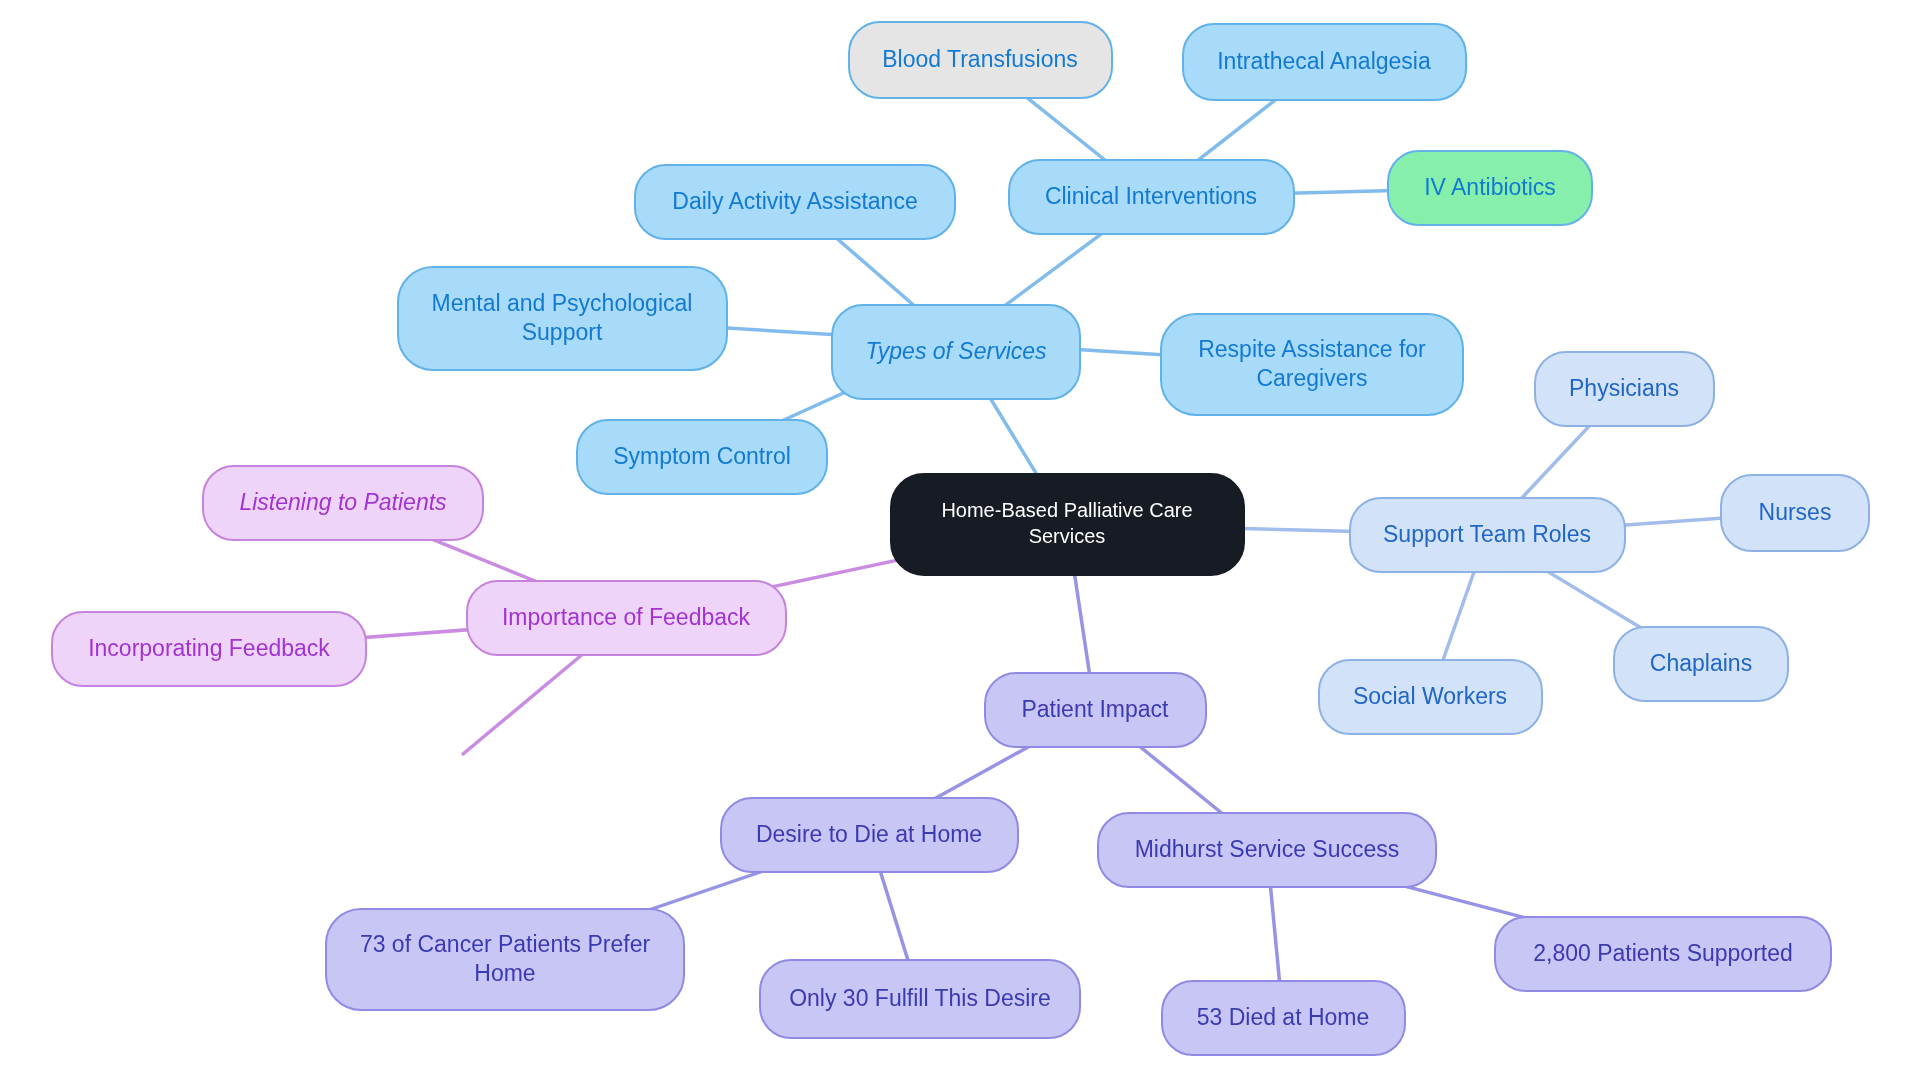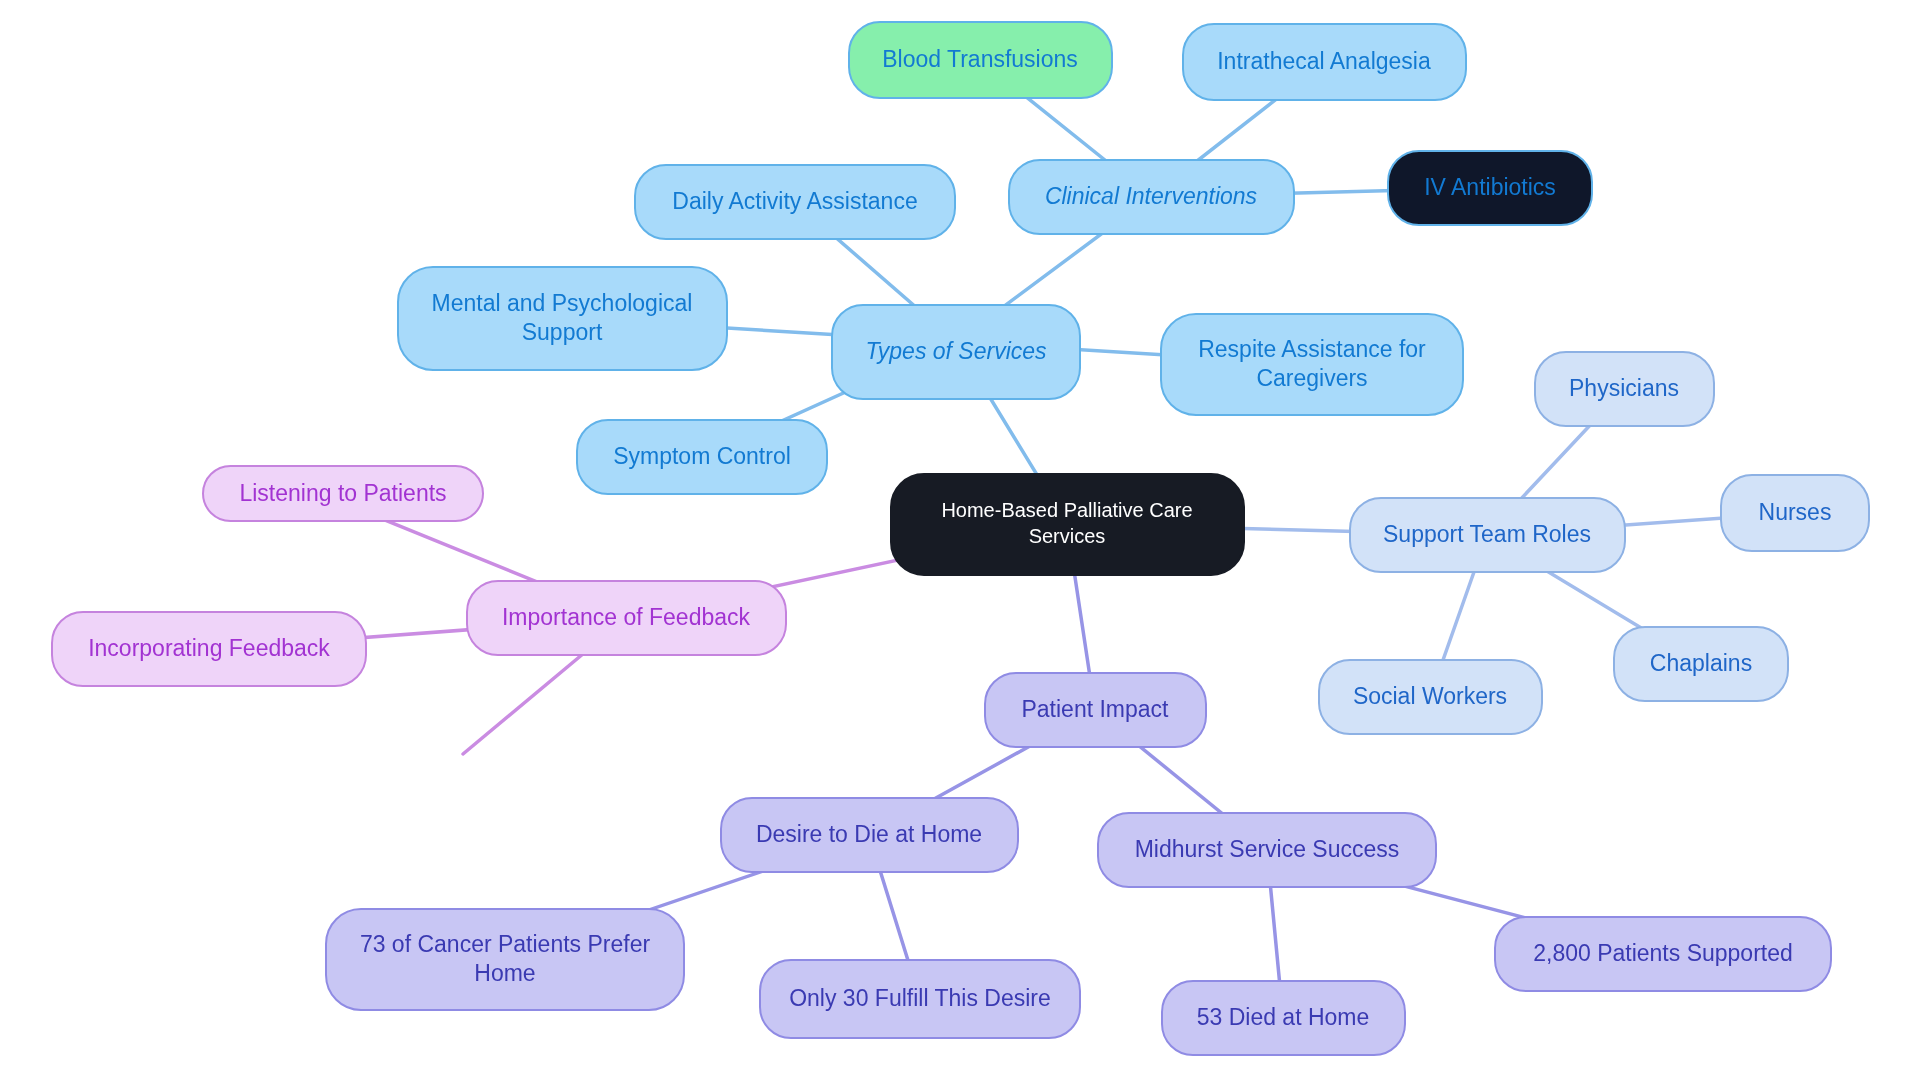--- a/index.html
+++ b/index.html
@@ -74,30 +74,30 @@
     </svg>
 <div class="node central" style="left: 889.5px; top: 472.5px; width: 355px; height: 103px; background: rgb(23, 27, 36); border: 2px solid rgb(23, 27, 36); color: rgb(255, 255, 255); border-radius: 34px;">
       <span>Home-Based Palliative Care Services</span>
     </div>
     <div class="node" style="left: 831px; top: 304px; width: 250px; height: 96px; background: rgb(168, 218, 250); border: 2px solid rgb(96, 178, 233); color: rgb(18, 122, 210); border-radius: 32px; font-style: italic;">
       <span>Types of Services</span>
     </div>
     <div class="node" style="left: 634px; top: 164px; width: 322px; height: 76px; background: rgb(168, 218, 250); border: 2px solid rgb(96, 178, 233); color: rgb(18, 122, 210); border-radius: 32px;">
       <span>Daily Activity Assistance</span>
     </div>
-    <div class="node" style="left: 1007.5px; top: 159px; width: 287px; height: 76px; background: rgb(168, 218, 250); border: 2px solid rgb(96, 178, 233); color: rgb(18, 122, 210); border-radius: 32px; font-style: italic;">
+    <div class="node" style="left: 1007.5px; top: 159px; width: 287px; height: 76px; background: rgb(168, 218, 250); border: 2px solid rgb(96, 178, 233); color: rgb(18, 122, 210); border-radius: 32px;">
       <span>Clinical Interventions</span>
     </div>
-    <div class="node" style="left: 847.5px; top: 21px; width: 265px; height: 78px; background: #86efac; border: 2px solid rgb(96, 178, 233); color: rgb(18, 122, 210); border-radius: 32px;">
+    <div class="node" style="left: 847.5px; top: 21px; width: 265px; height: 78px; background: #e5e5e5; border: 2px solid rgb(96, 178, 233); color: rgb(18, 122, 210); border-radius: 32px;">
       <span>Blood Transfusions</span>
     </div>
     <div class="node" style="left: 1181.5px; top: 23px; width: 285px; height: 78px; background: rgb(168, 218, 250); border: 2px solid rgb(96, 178, 233); color: rgb(18, 122, 210); border-radius: 32px;">
       <span>Intrathecal Analgesia</span>
     </div>
-    <div class="node" style="left: 1387px; top: 150px; width: 206px; height: 76px; background: #0f172a; border: 2px solid rgb(96, 178, 233); color: rgb(18, 122, 210); border-radius: 32px; justify-content: center;">
+    <div class="node" style="left: 1387px; top: 150px; width: 206px; height: 76px; background: #86efac; border: 2px solid rgb(96, 178, 233); color: rgb(18, 122, 210); border-radius: 32px; justify-content: center;">
       <span>IV Antibiotics</span>
     </div>
     <div class="node" style="left: 396.5px; top: 265.5px; width: 331px; height: 105px; background: rgb(168, 218, 250); border: 2px solid rgb(96, 178, 233); color: rgb(18, 122, 210); border-radius: 36px; text-align: center;">
       <span>Mental and Psychological Support</span>
     </div>
     <div class="node" style="left: 576px; top: 419px; width: 252px; height: 76px; background: rgb(168, 218, 250); border: 2px solid rgb(96, 178, 233); color: rgb(18, 122, 210); border-radius: 32px;">
       <span>Symptom Control</span>
     </div>
     <div class="node" style="left: 1160px; top: 312.5px; width: 304px; height: 103px; background: rgb(168, 218, 250); border: 2px solid rgb(96, 178, 233); color: rgb(18, 122, 210); border-radius: 36px;">
       <span>Respite Assistance for Caregivers</span>
@@ -113,21 +113,21 @@
     </div>
     <div class="node" style="left: 1613px; top: 626px; width: 176px; height: 76px; background: rgb(210, 226, 248); border: 2px solid rgb(141, 177, 228); color: rgb(31, 102, 200); border-radius: 32px;">
       <span>Chaplains</span>
     </div>
     <div class="node" style="left: 1317.5px; top: 659px; width: 225px; height: 76px; background: rgb(210, 226, 248); border: 2px solid rgb(141, 177, 228); color: rgb(31, 102, 200); border-radius: 32px;">
       <span>Social Workers</span>
     </div>
     <div class="node" style="left: 465.5px; top: 580px; width: 321px; height: 76px; background: rgb(239, 212, 249); border: 2px solid rgb(197, 131, 222); color: rgb(162, 51, 210); border-radius: 32px;">
       <span>Importance of Feedback</span>
     </div>
-    <div class="node" style="left: 202px; top: 465px; width: 282px; height: 57px; background: rgb(239, 212, 249); border: 2px solid rgb(197, 131, 222); color: rgb(162, 51, 210); border-radius: 32px;">
+    <div class="node" style="left: 202px; top: 465px; width: 282px; height: 76px; background: rgb(239, 212, 249); border: 2px solid rgb(197, 131, 222); color: rgb(162, 51, 210); border-radius: 32px; font-style: italic;">
       <span>Listening to Patients</span>
     </div>
     <div class="node" style="left: 51px; top: 611px; width: 316px; height: 76px; background: rgb(239, 212, 249); border: 2px solid rgb(197, 131, 222); color: rgb(162, 51, 210); border-radius: 32px;">
       <span>Incorporating Feedback</span>
     </div>
     <div class="node" style="left: 983.5px; top: 672px; width: 223px; height: 76px; background: rgb(200, 198, 244); border: 2px solid rgb(143, 139, 228); color: rgb(58, 58, 178); border-radius: 32px;">
       <span>Patient Impact</span>
     </div>
     <div class="node" style="left: 719.5px; top: 797px; width: 299px; height: 76px; background: rgb(200, 198, 244); border: 2px solid rgb(143, 139, 228); color: rgb(58, 58, 178); border-radius: 32px;">
       <span>Desire to Die at Home</span>

